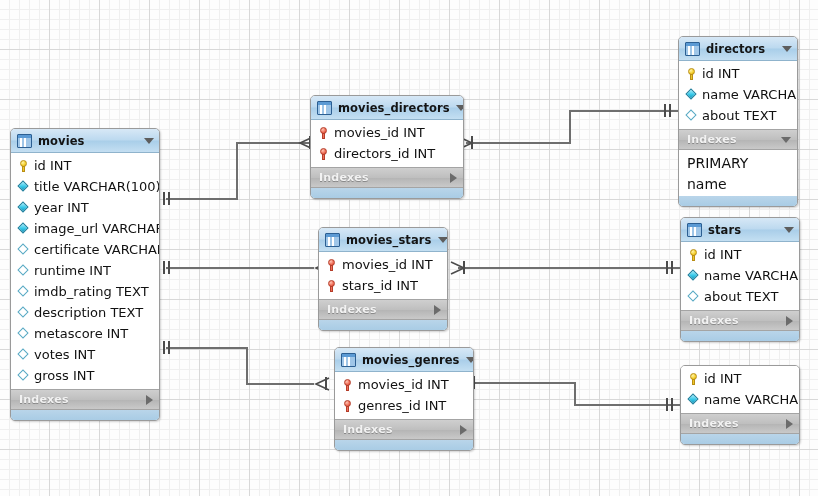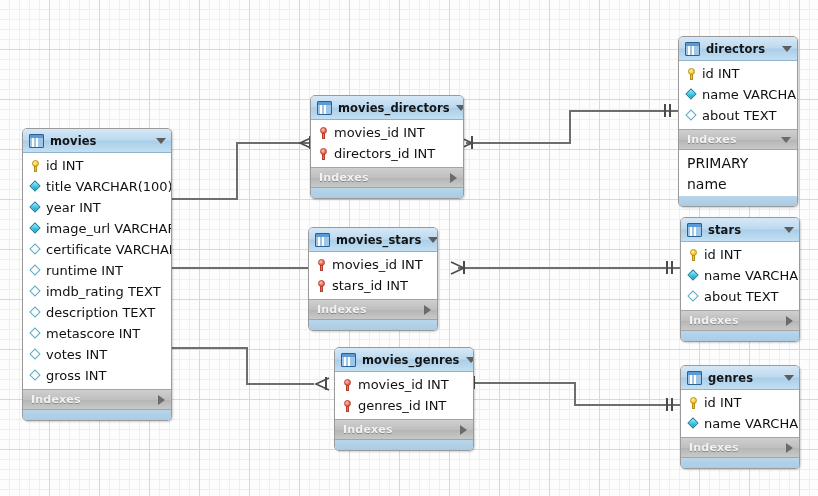--- a/index.html
+++ b/index.html
@@ -189,21 +189,21 @@
   <div class="conn h" style="left:468px;top:382px;width:108px;"></div>
   <div class="conn v" style="left:574px;top:382px;height:24px;"></div>
   <div class="conn h" style="left:574px;top:404px;width:107px;"></div>
   <svg class="crow" style="left:460px;top:376px;width:16px;height:14px;">
     <polyline points="1,1 14,7 1,13" fill="none" stroke="#4b4b4b" stroke-width="1.6"></polyline>
   </svg>
   <div class="tick" style="left:473px;top:376px;"></div>
   <div class="tick" style="left:666px;top:398px;"></div>
   <div class="tick" style="left:671px;top:398px;"></div>
 
-  <div class="tbl" style="left:10px;top:128px;width:148px;margin-left:12px;">
+  <div class="tbl" style="left:10px;top:128px;width:148px;">
     <div class="tbl-head">
       <span class="tbl-icon"></span>
       <span class="tbl-name">movies</span>
       <span class="caret"></span>
     </div>
     <div class="tbl-body">
       <div class="col">
           <span class="col-ico ico-pk"></span>
           <span>id INT</span>
         </div>
@@ -271,21 +271,21 @@
           <span>directors_id INT</span>
         </div>
     </div>
     <div class="idx-bar">
       <span class="idx-label">Indexes</span>
       <span class="idx-arrow"></span>
     </div>
     <div class="tbl-foot"></div>
   </div>
 
-  <div class="tbl" style="left:308px;top:227px;width:128px;">
+  <div class="tbl" style="left:318px;top:227px;width:128px;">
     <div class="tbl-head">
       <span class="tbl-icon"></span>
       <span class="tbl-name">movies_stars</span>
       <span class="caret"></span>
     </div>
     <div class="tbl-body">
       <div class="col">
           <span class="col-ico ico-fk"></span>
           <span>movies_id INT</span>
         </div>
@@ -376,25 +376,20 @@
         </div>
     </div>
     <div class="idx-bar">
       <span class="idx-label">Indexes</span>
       <span class="idx-arrow"></span>
     </div>
     <div class="tbl-foot"></div>
   </div>
 
   <div class="tbl" style="left:680px;top:365px;width:118px;">
-    <div class="tbl-head">
-      <span class="tbl-icon"></span>
-      <span class="tbl-name">genres</span>
-      <span class="caret"></span>
-    </div>
     <div class="tbl-body">
       <div class="col">
           <span class="col-ico ico-pk"></span>
           <span>id INT</span>
         </div>
       <div class="col">
           <span class="col-ico ico-nn"></span>
           <span>name VARCHAR(45)</span>
         </div>
     </div>

